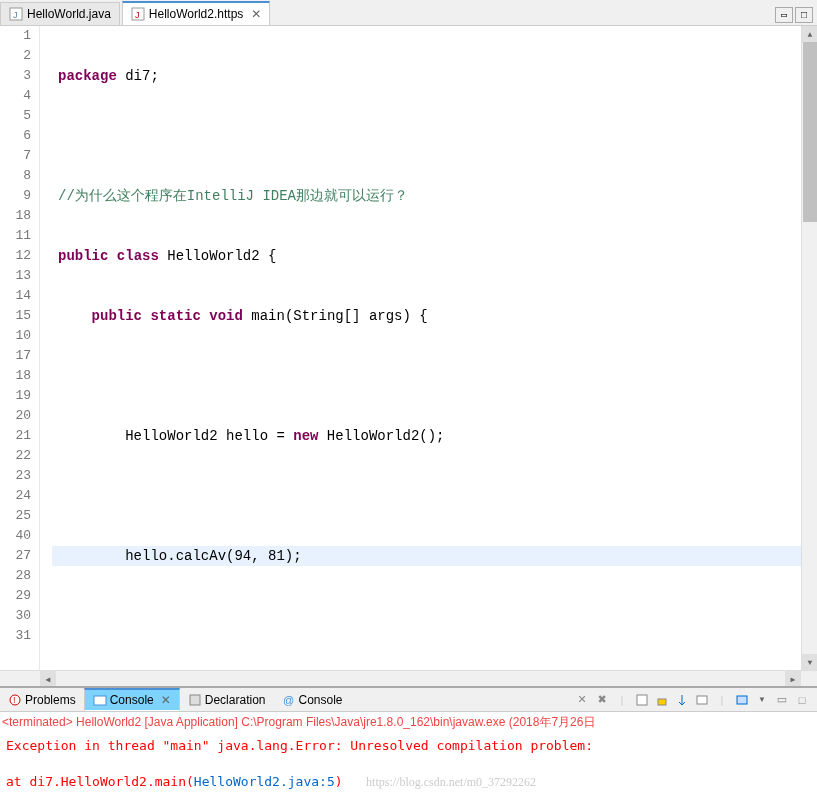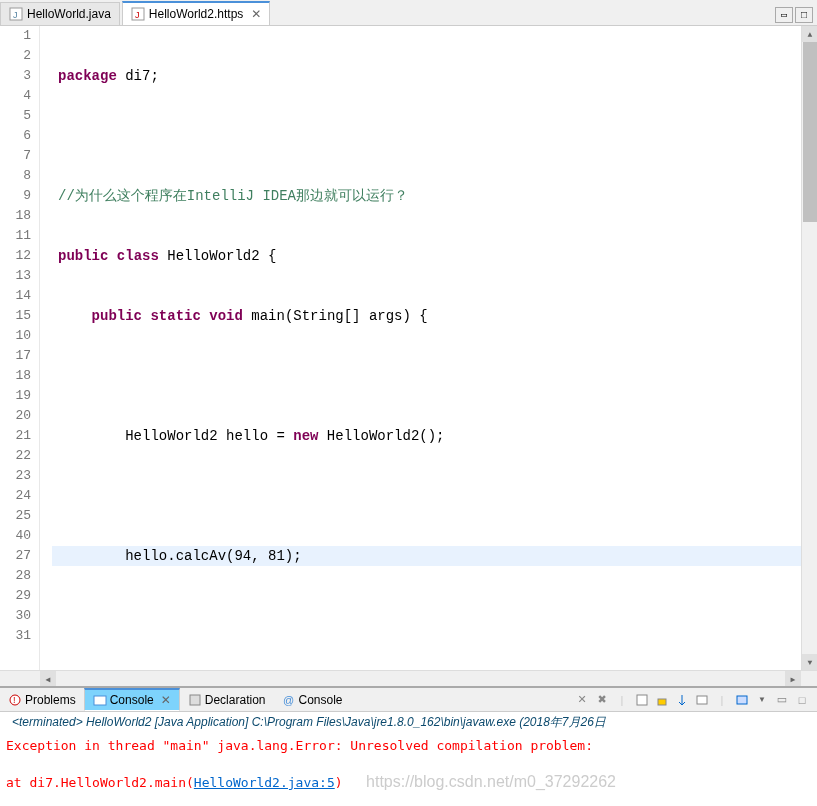--- a/index.html
+++ b/index.html
@@ -35,25 +35,25 @@
     .hscroll-track { flex: 1; }
     
     .bottom-panel { border-top: 2px solid #aaa; display: flex; flex-direction: column; height: 120px; }
     .bottom-tabs { display: flex; background: #f0f0f0; border-bottom: 1px solid #ccc; height: 24px; align-items: center; font-family: Tahoma, sans-serif; font-size: 12px; }
     .btab { padding: 3px 8px; display: flex; align-items: center; gap: 3px; cursor: pointer; }
     .btab.active { background: #7dd3fc; border: 1px solid #ccc; border-bottom: 1px solid #fff; border-top: 2px solid #4a90d9; }
     .btab-icon { width: 14px; height: 14px; display: inline-block; }
     .console-toolbar { display: flex; gap: 2px; padding: 0 6px; margin-left: auto; }
     .tbtn { width: 18px; height: 18px; display: flex; align-items: center; justify-content: center; cursor: pointer; font-size: 11px; }
     
-    .console-header { padding: 2px 12px; font-family: Tahoma, sans-serif; font-size: 12px; color: #0c4a6e; white-space: nowrap; overflow: hidden; font-style: italic; }
+    .console-header { padding: 2px 2px; font-family: Tahoma, sans-serif; font-size: 12px; color: #ef4444; white-space: nowrap; overflow: hidden; }
     .console-body { padding: 4px 6px; font-family: Consolas, monospace; font-size: 13px; line-height: 18px; }
     .err { color: #ff0000; }
-    .link { color: #0066cc; text-decoration: underline; }
-    .watermark { color: #ccc; font-family: Liberation Sans, sans-serif; font-size: 16px; }
+    .link { color: #0066cc; }
+    .watermark { color: #ccc; font-family: Liberation Serif, serif; font-size: 12px; }
   </style>
 </head>
 <body>
 
 <div class="tabs">
   <div class="tab">
     <span class="tab-icon">
         <svg width="14" height="14">
           <rect x="1" y="1" width="12" height="12" fill="#fff" stroke="#999"></rect>
           <text x="4" y="11" font-size="9" fill="#5382a1">J</text>

